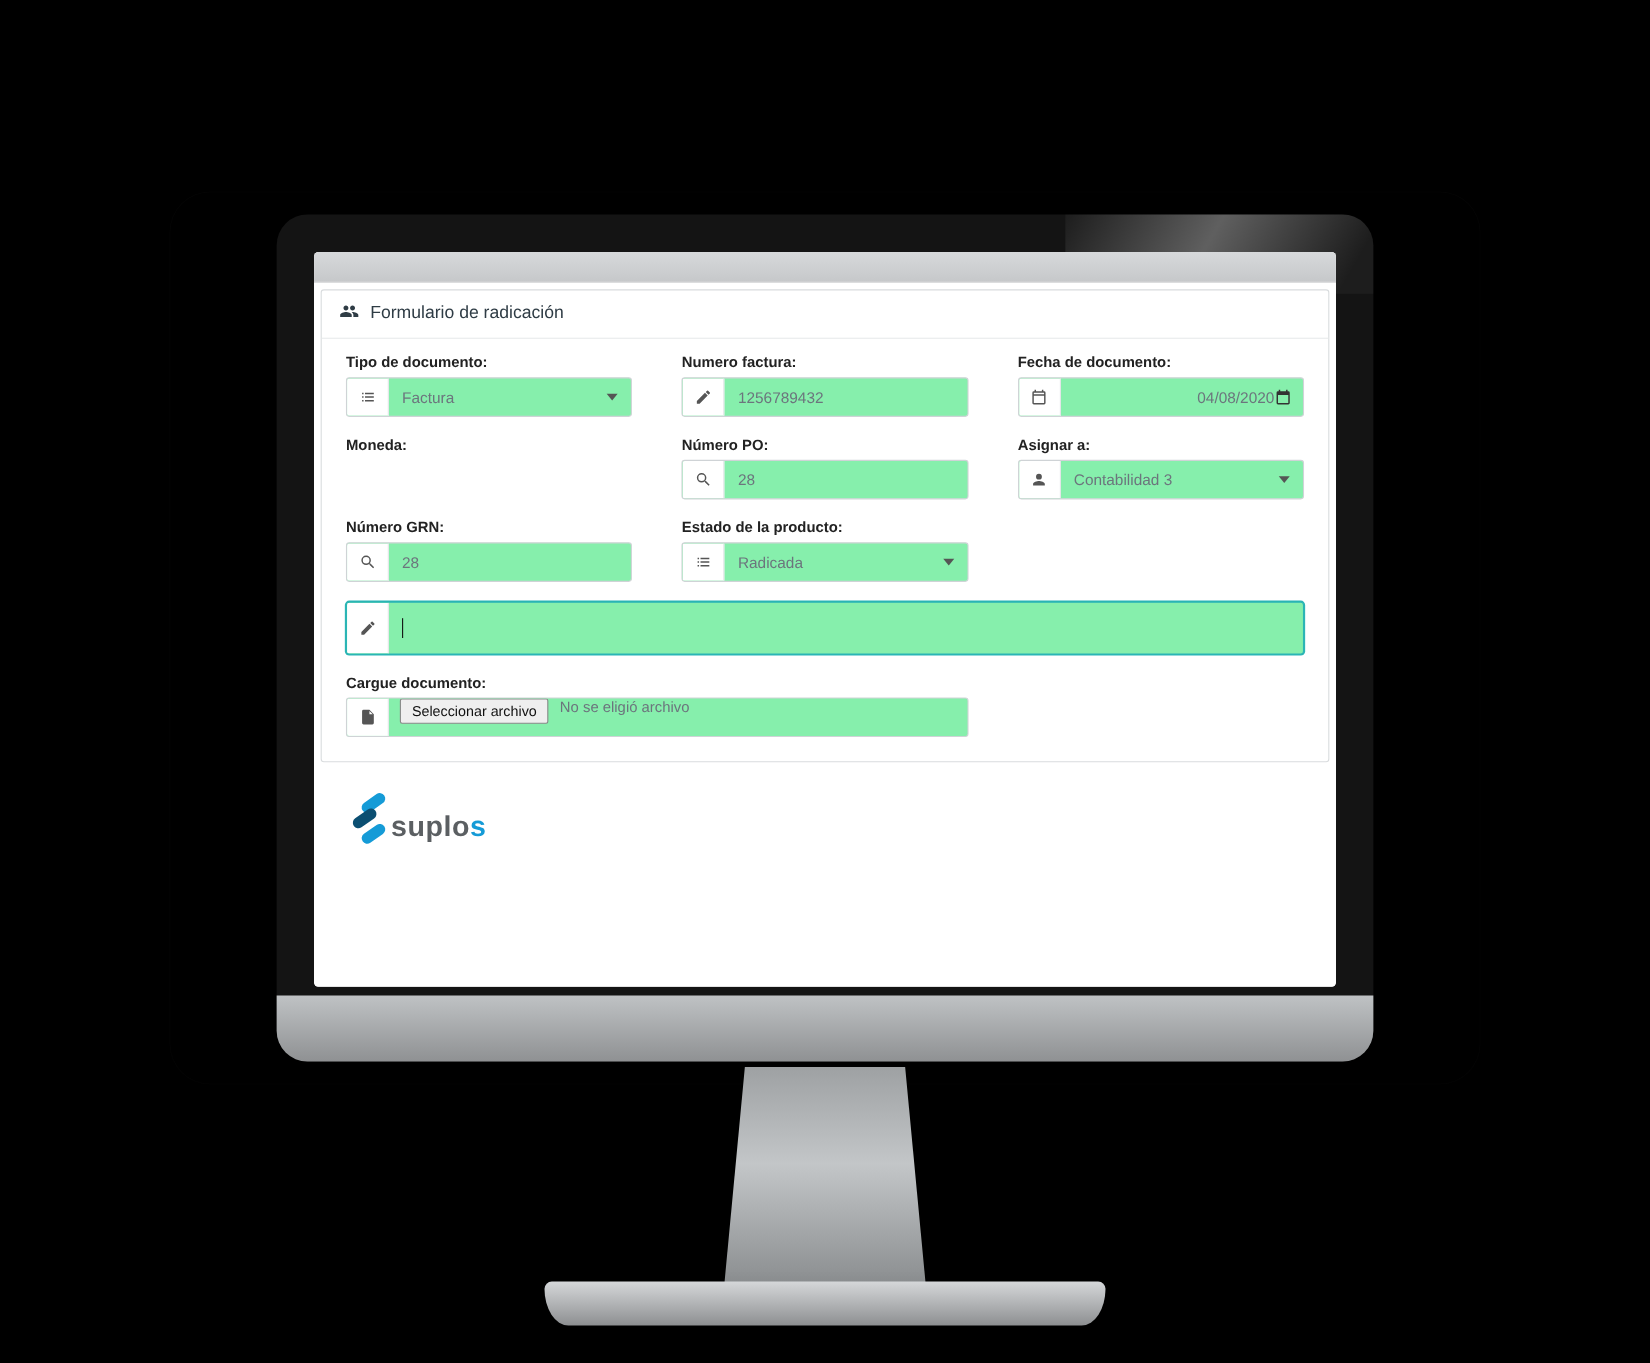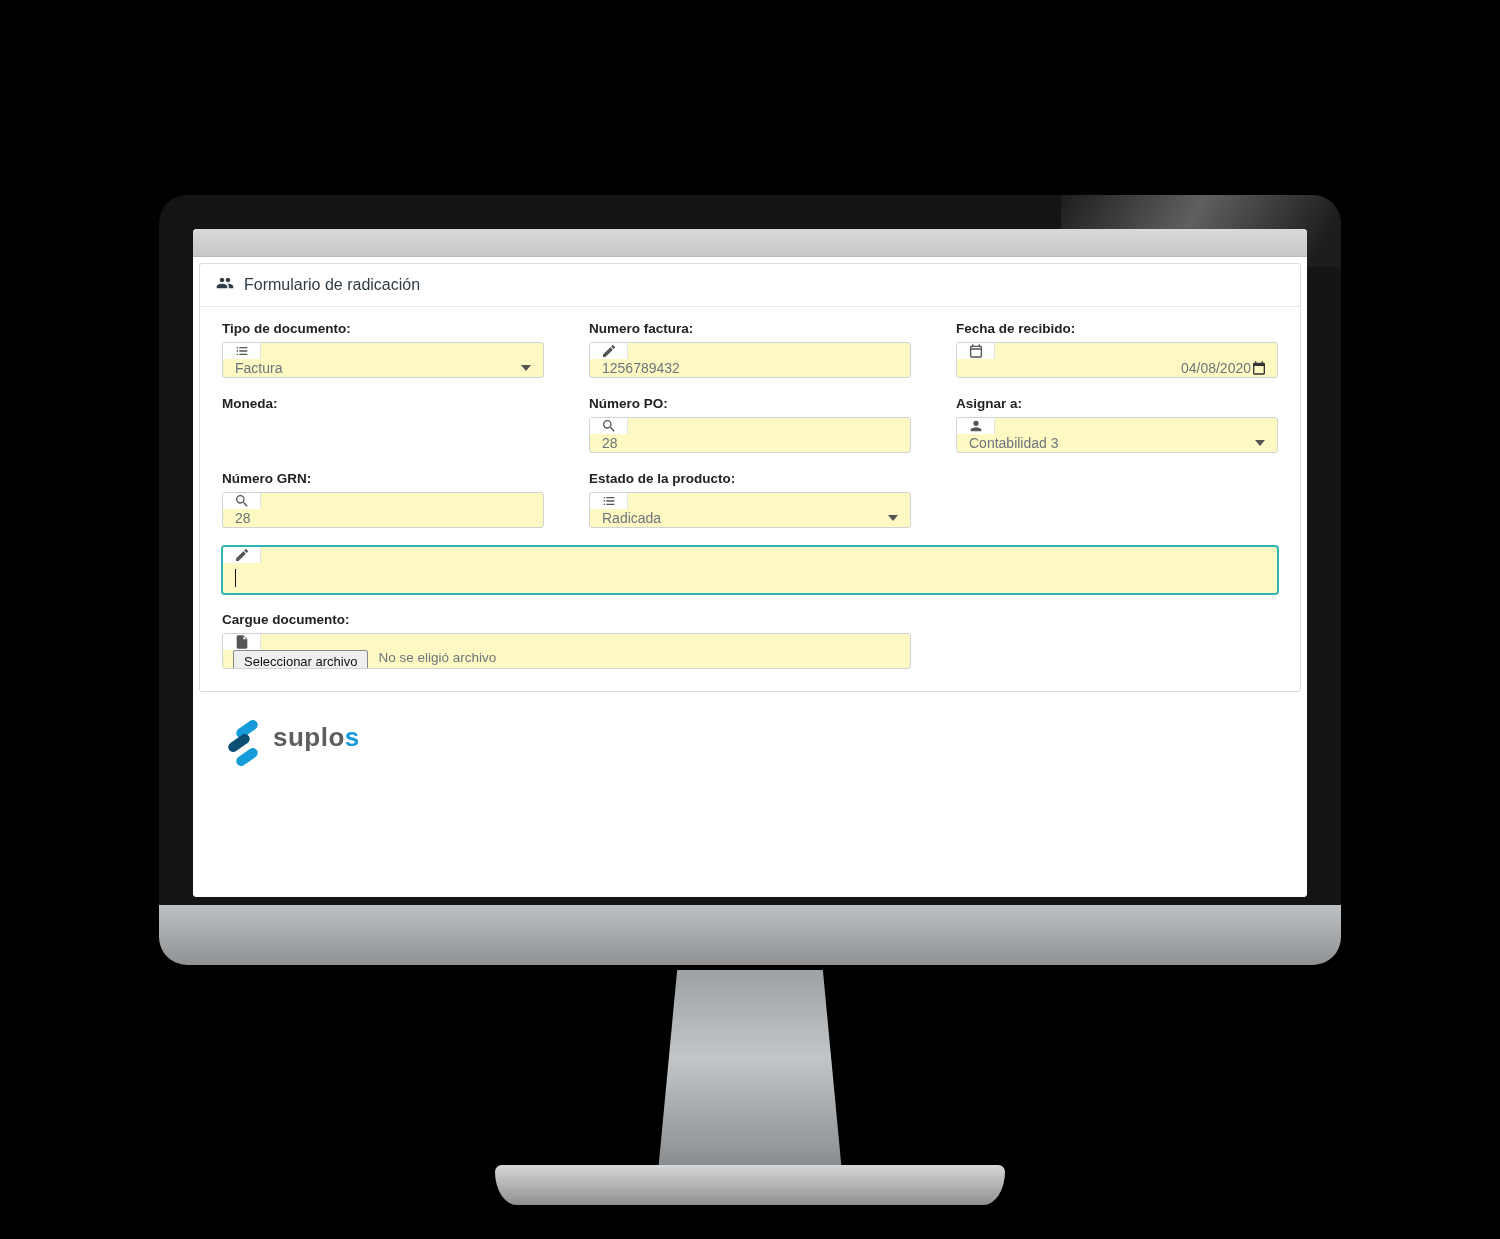--- a/index.html
+++ b/index.html
@@ -18,21 +18,21 @@
     left: 50%; top: 50%;
     transform: translate(-50%, calc(-50% - 40px));
     width: 1190px; height: 810px;
     border-radius: 36px;
     box-shadow: 0 40px 90px rgba(0,0,0,.55), 0 0 0 1px rgba(255,255,255,.02);
   }
   .monitor {
     position: absolute;
     left: 50%; top: 50%;
     transform: translate(-50%, calc(-50% - 40px));
-    width: 1182px; height: 770px;
+    width: 997px; height: 770px;
     background: #141414;
     border-radius: 28px;
     padding: 34px 34px 68px 34px;
   }
   .monitor::after { 
     content: "";
     position: absolute;
     left: 0; right: 0; bottom: 0; height: 60px;
     background: linear-gradient(#bfc2c4, #8f9193);
     border-radius: 0 0 28px 28px;
@@ -100,21 +100,21 @@
   .grid { display: grid; grid-template-columns: 1fr 1fr 1fr; gap: 18px 45px; }
   .field { display: flex; flex-direction: column; gap: 6px; }
   .field-wide { grid-column: 1 / -1; }
   .field-two { grid-column: 1 / 3; }
 
   label.fld-label { font-weight: 700; font-size: 13.5px; color: #222; }
 
   .input-group {
     display: flex; align-items: stretch;
     border: 1px solid #cfd3d6; border-radius: 3px;
-    background: #fef9c3; height: 36px; overflow: hidden; flex-direction: column;
+    background: #86efac; height: 36px; overflow: hidden;
   }
   .input-group.focus { border-color: #2bb5b5; box-shadow: 0 0 0 1px #2bb5b5; }
   .input-group.tall { height: 48px; }
   .input-addon {
     width: 38px; display: flex; align-items: center; justify-content: center;
     background: #fff; border-right: 1px solid #e2e5e7; color: #555;
   }
   .input-addon svg { width: 16px; height: 16px; }
   .input-el {
     flex: 1; border: 0; outline: 0; padding: 0 12px;
@@ -143,21 +143,21 @@
 
   .file-row { display: flex; align-items: flex-start; gap: 10px; padding: 0 10px; }
   .file-btn {
     font: inherit; font-size: 13px; padding: 3px 10px;
     background: #efefef; border: 1px solid #888; border-radius: 2px; color: #111;
   }
   .file-status { font-size: 13.5px; color: #6c757d; }
 
   
   .logo-wrap { padding: 30px 0 0 30px; }
-  .logo { display: flex; align-items: flex-start; gap: 10px; }
+  .logo { display: flex; align-items: flex-end; }
   .logo-mark { width: 34px; height: 44px; position: relative; }
   .pill {
     position: absolute; width: 24px; height: 10px; border-radius: 6px;
     background: #159bd7;
   }
   .pill.dark { background: #0b4f72; }
   .logo-text {
     font-size: 26px; font-weight: 600; letter-spacing: .5px;
     color: #5b5f62;
   }
@@ -214,21 +214,21 @@
                 <span class="input-addon">
                   <svg viewBox="0 0 24 24" fill="#555">
                       <path d="M3 17.25V21h3.75L17.81 9.94l-3.75-3.75L3 17.25zM20.71 7.04a1 1 0 0 0 0-1.41l-2.34-2.34a1 1 0 0 0-1.41 0l-1.83 1.83 3.75 3.75 1.83-1.83z"></path>
                     </svg>
                 </span>
                 <input class="input-el" value="1256789432" style="">
               </div>
             </div>
 
             <div class="field">
-              <label class="fld-label">Fecha de recibido:</label>
+              <label class="fld-label">Fecha de documento:</label>
               <div class="input-group">
                 <span class="input-addon">
                   <svg viewBox="0 0 24 24" fill="#555">
                       <path d="M19 4h-1V2h-2v2H8V2H6v2H5a2 2 0 0 0-2 2v14a2 2 0 0 0 2 2h14a2 2 0 0 0 2-2V6a2 2 0 0 0-2-2zm0 16H5V10h14v10zM5 8V6h14v2H5z"></path>
                     </svg>
                 </span>
                 <div class="date-input">
                   <span>04/08/2020</span>
                   <svg viewBox="0 0 24 24" fill="#333">
                       <path d="M19 4h-1V2h-2v2H8V2H6v2H5a2 2 0 0 0-2 2v14a2 2 0 0 0 2 2h14a2 2 0 0 0 2-2V6a2 2 0 0 0-2-2zm0 16H5V9h14v11z"></path>

